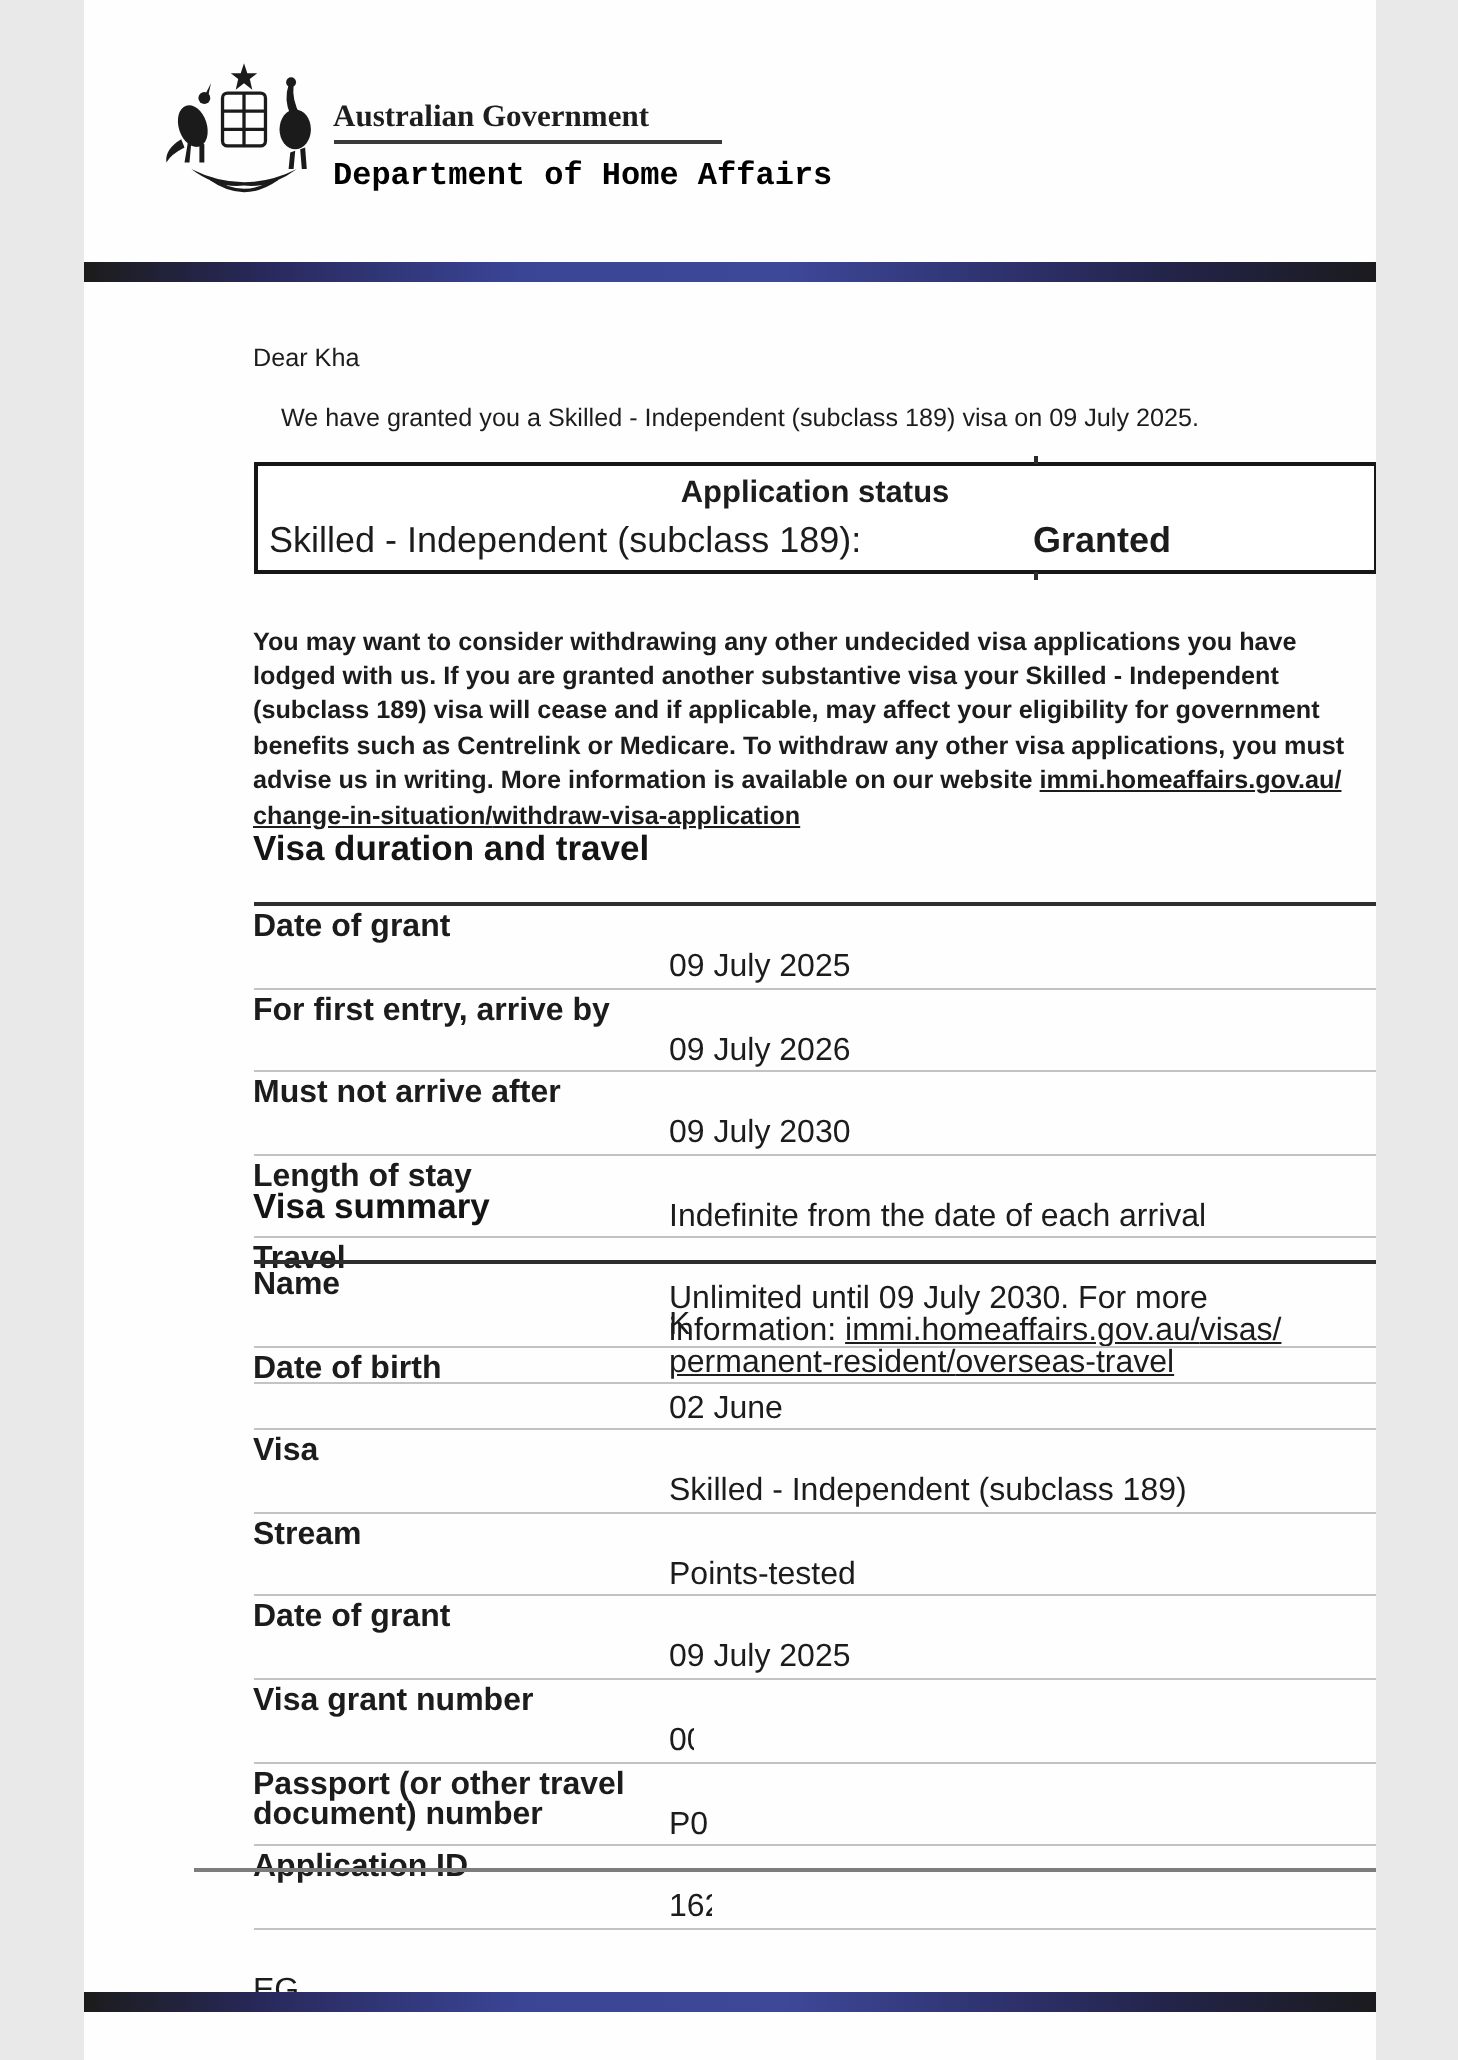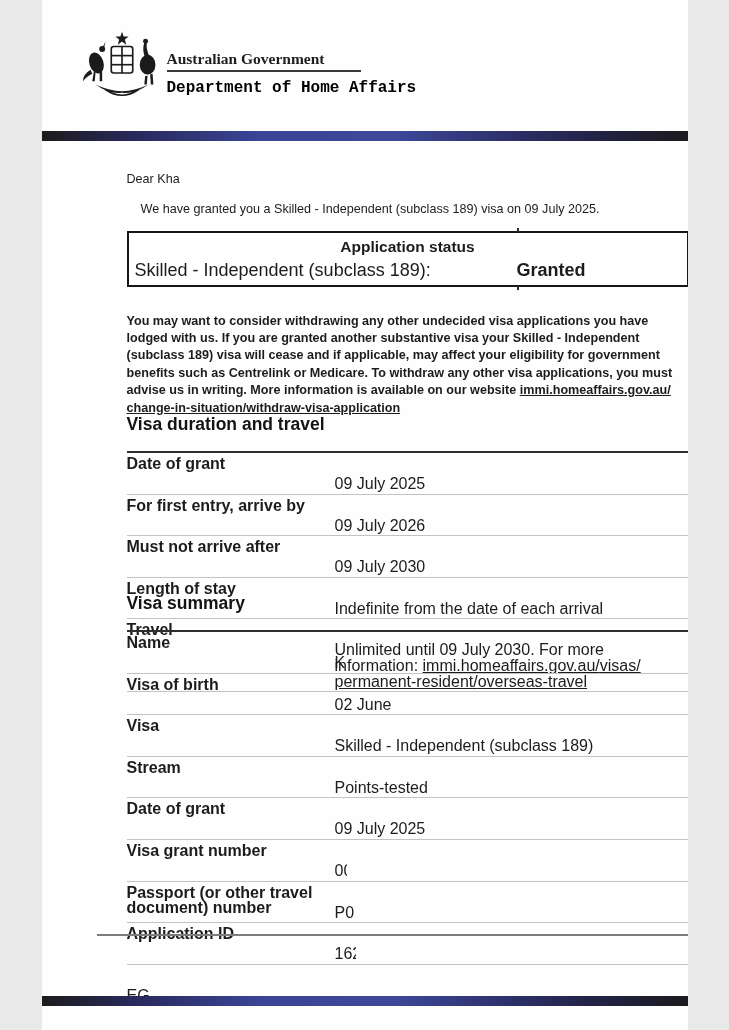--- a/index.html
+++ b/index.html
@@ -134,21 +134,21 @@
     </div>
   </div>
 
   <div class="section summary">
     <div class="section-heading">Visa summary</div>
     <div class="trow">
       <div class="tlabel">Name</div>
       <div class="tvalue">K</div>
     </div>
     <div class="trow">
-      <div class="tlabel">Visa of birth</div>
+      <div class="tlabel">Date of birth</div>
       <div class="tvalue">02 June</div>
     </div>
     <div class="trow">
       <div class="tlabel">Visa</div>
       <div class="tvalue">Skilled - Independent (subclass 189)</div>
     </div>
     <div class="trow">
       <div class="tlabel">Stream</div>
       <div class="tvalue">Points-tested</div>
     </div>

